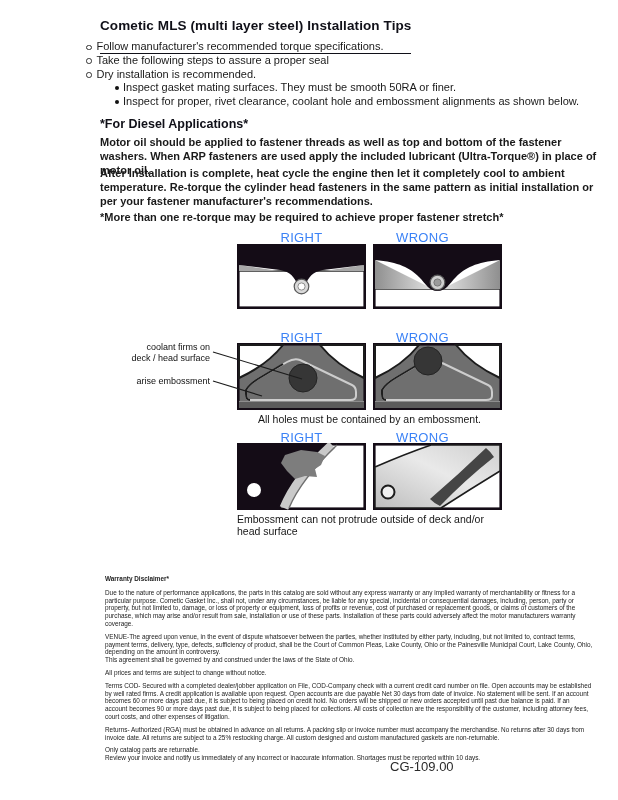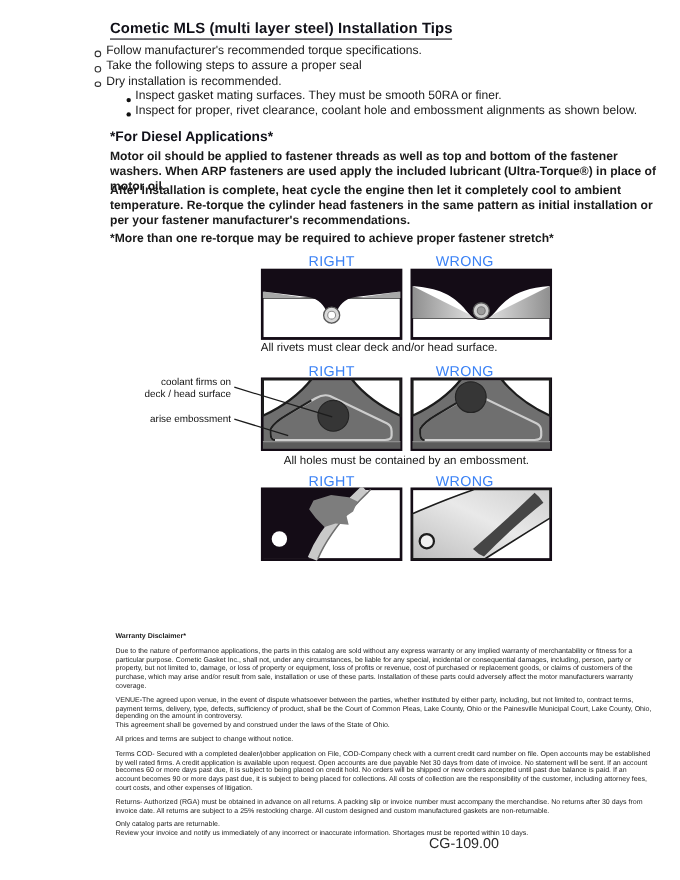--- a/index.html
+++ b/index.html
@@ -1,24 +1,24 @@
 <!DOCTYPE html>
 <html><head>
 <meta charset="utf-8">
 <style>
   html,body{margin:0;padding:0;background:#ffffff;}
   .page{position:relative;width:618px;height:800px;background:#fff;overflow:hidden;
         font-family:"Liberation Sans",sans-serif;color:#1a1a1a;}
   .abs{position:absolute;}
   
   .doc-title{left:100px;top:18px;font-size:13.5px;font-weight:bold;color:#101018;
-             border-bottom:1.8px solid #101018;padding-bottom:2px;letter-spacing:.1px;}
+             border-bottom:1.8px solid #101018;padding-bottom:20px;letter-spacing:.1px;}
   
   .tips{left:86px;top:40px;width:505px;font-size:11px;line-height:13.8px;}
-  .b-item{display:flex;align-items:center;}
+  .b-item{display:flex;align-items:flex-start;}
   .b-dot{flex:0 0 auto;width:3.5px;height:3.5px;border:1px solid #333;border-radius:50%;
          margin:4.5px 5px 0 0;}
   .sub{margin-left:29px;}
   .b-fill{flex:0 0 auto;width:4px;height:4px;background:#111;border-radius:50%;
           margin:4.5px 4px 0 0;}
   
   .diesel-h{left:100px;top:117px;font-size:12.5px;font-weight:bold;color:#101018;}
   .para{left:100px;width:497px;font-size:11px;line-height:14px;font-weight:bold;}
   .p1{top:135px;} .p2{top:166px;} .p3{top:210px;}
   
@@ -112,21 +112,20 @@
       <rect x="1.3" y="1.3" width="126.4" height="62.4" fill="#ffffff" stroke="#140c16" stroke-width="2.6"></rect>
       <line x1="2" y1="45" x2="127" y2="45" stroke="#2b2b2b" stroke-width="1.4"></line>
       <polygon points="2,16 60,45 2,45" fill="url(#gL)"></polygon>
       <polygon points="127,16 69,45 127,45" fill="url(#gR)"></polygon>
       <path d="M2,2 H127 V16 C103,18 92,24 83,33 C76,40 73,47 64.5,47
                C56,47 53,40 46,33 C37,24 26,18 2,16 Z" fill="#140c16"></path>
       <circle cx="64.5" cy="38.5" r="7.3" fill="#cfcfcf" stroke="#5a5a5a" stroke-width="1.2"></circle>
       <circle cx="64.5" cy="38.5" r="3.6" fill="#9b9b9b" stroke="#787878" stroke-width="1"></circle>
     </svg>
   </div>
-  <div class="abs cap cap1">All rivets must clear deck and/or head surface.</div>
 
   <div class="abs hdr hdr-l r2h">RIGHT</div>
   <div class="abs hdr hdr-r r2h">WRONG</div>
 
   <div class="abs lab lab-coolant">
     <div>coolant firms on</div>
     <div>deck / head surface</div>
   </div>
   <div class="abs lab lab-emboss">arise embossment</div>
 
@@ -184,20 +183,21 @@
             <stop offset="0.55" stop-color="#e9e9e9"></stop>
           <stop offset="1" stop-color="#cfcfcf"></stop>
         </linearGradient>
       </defs>
       <rect x="1.3" y="1.3" width="126.4" height="64.4" fill="#ffffff" stroke="#140c16" stroke-width="2.6"></rect>
       <path d="M2,24 Q32,11 58,2 H127 V28 Q96,47 68,65 H2 Z" fill="url(#gB)" stroke="#1c1c1c" stroke-width="1.5"></path>
       <path d="M113,5 Q118,9 121,14 Q92,37 67,63 Q62,61 57,56 Q86,31 113,5 Z" fill="#454545"></path>
       <circle cx="15" cy="49" r="6.5" fill="#f0f0f0" stroke="#1c1c1c" stroke-width="2"></circle>
     </svg>
   </div>
+  <div class="abs cap cap3">Embossment can not protrude outside of deck and/or head surface</div>
 
   <div class="abs fine">
     <div class="fp-head">Warranty Disclaimer*</div>
     <div class="fp">Due to the nature of performance applications, the parts in this catalog are sold without any express warranty or any implied warranty of merchantability or fitness for a particular purpose.  Cometic Gasket Inc., shall not, under any circumstances, be liable for any special, incidental or consequential damages, including, person, party or property, but not limited to, damage, or loss of property or equipment, loss of profits or revenue, cost of purchased or replacement goods, or claims of customers of the purchase, which may arise and/or result from sale, installation or use of these parts.  Installation of these parts could adversely affect the motor manufacturers warranty coverage.</div>
     <div class="fp-tight">VENUE-The agreed upon venue, in the event of dispute whatsoever between the parties, whether instituted by either party, including, but not limited to, contract terms, payment terms, delivery, type, defects, sufficiency of product, shall be the Court of Common Pleas, Lake County, Ohio or the Painesville Municipal Court, Lake County, Ohio, depending on the amount in controversy.</div>
     <div class="fp">This agreement shall be governed by and construed under the laws of the State of Ohio.</div>
     <div class="fp">All prices and terms are subject to change without notice.</div>
     <div class="fp">Terms COD- Secured with a completed dealer/jobber application on File, COD-Company check with a current credit card number on file.  Open accounts may be established by well rated firms.  A credit application is available upon request.  Open accounts are due payable Net 30 days from date of invoice.  No statement will be sent.  If an account becomes 60 or more days past due, it is subject to being placed on credit hold.  No orders will be shipped or new orders accepted until past due balance is paid.  If an account becomes 90 or more days past due, it is subject to being placed for collections.  All costs of collection are the responsibility of the customer, including attorney fees, court costs, and other expenses of litigation.</div>
     <div class="fp">Returns- Authorized (RGA) must be obtained in advance on all returns.  A packing slip or invoice number must accompany the merchandise.  No returns after 30 days from invoice date.  All returns are subject to a 25% restocking charge.  All custom designed and custom manufactured gaskets are non-returnable.</div>
     <div class="fp-tight">Only catalog parts are returnable.</div>

